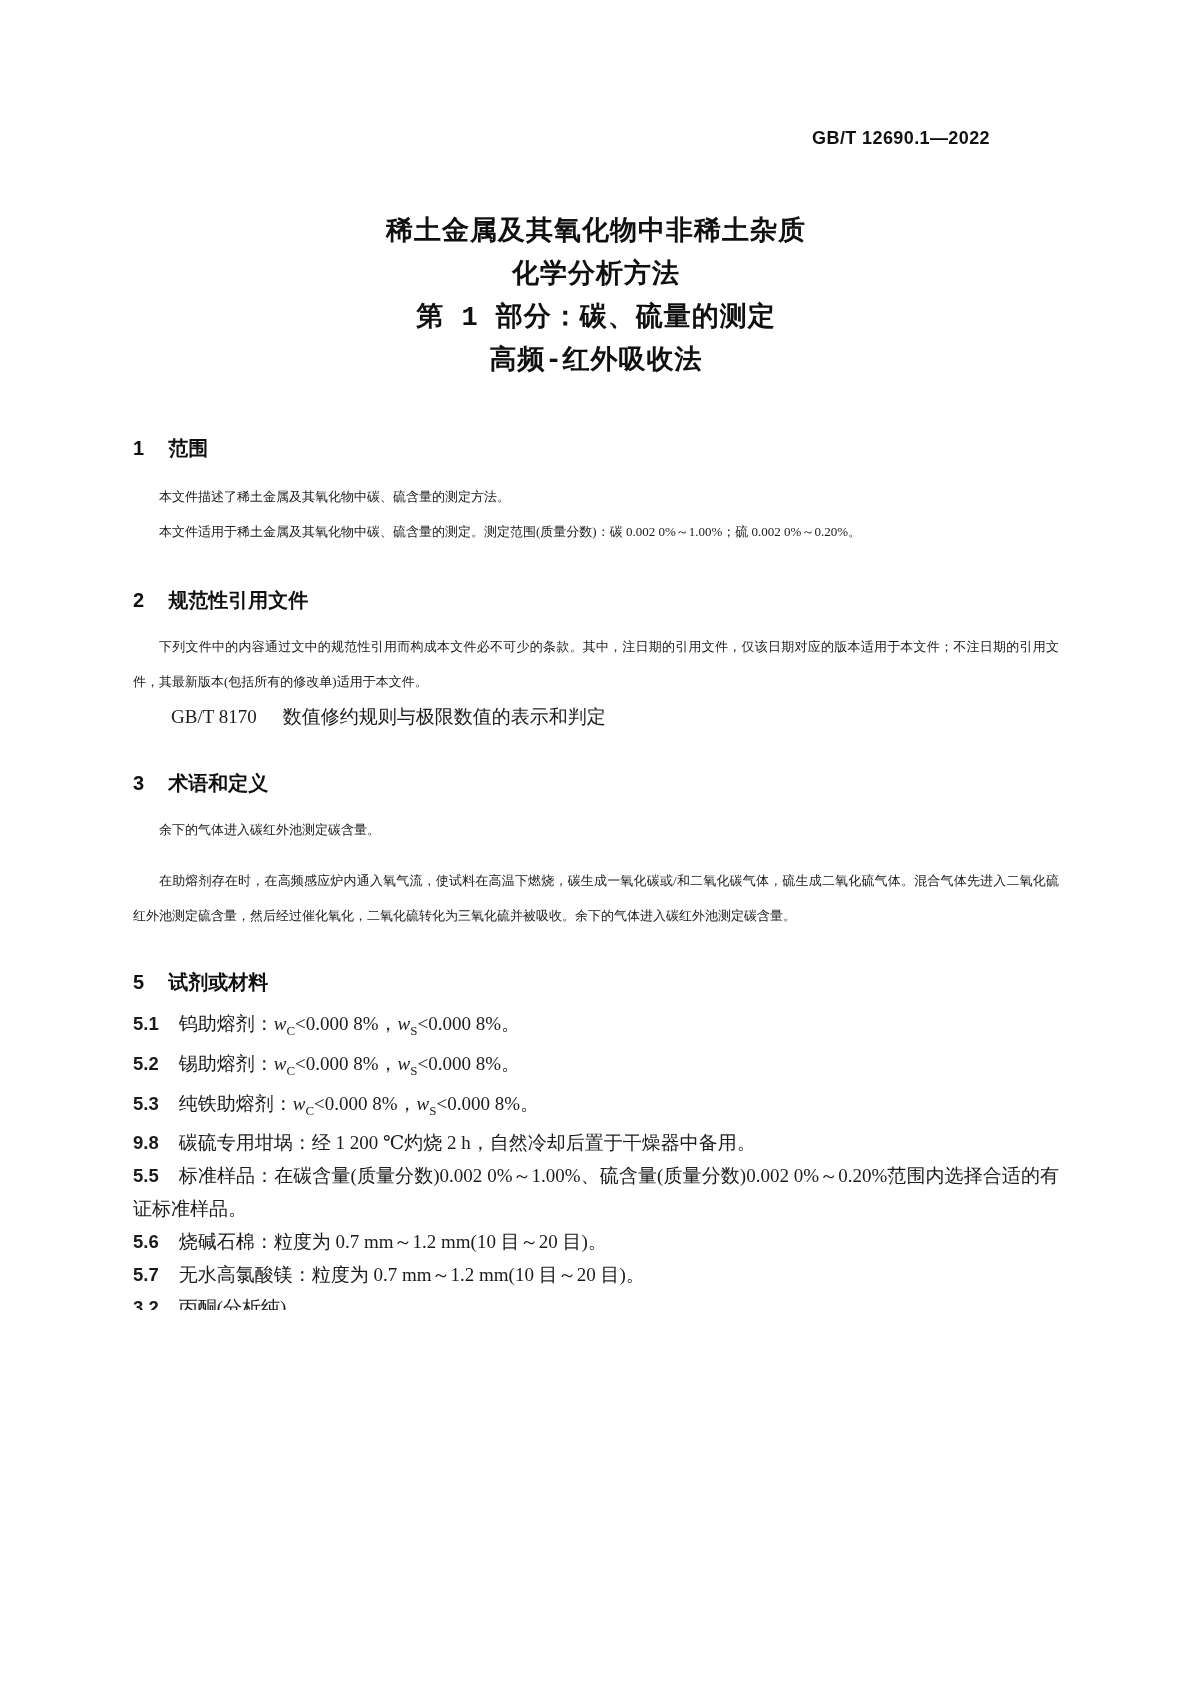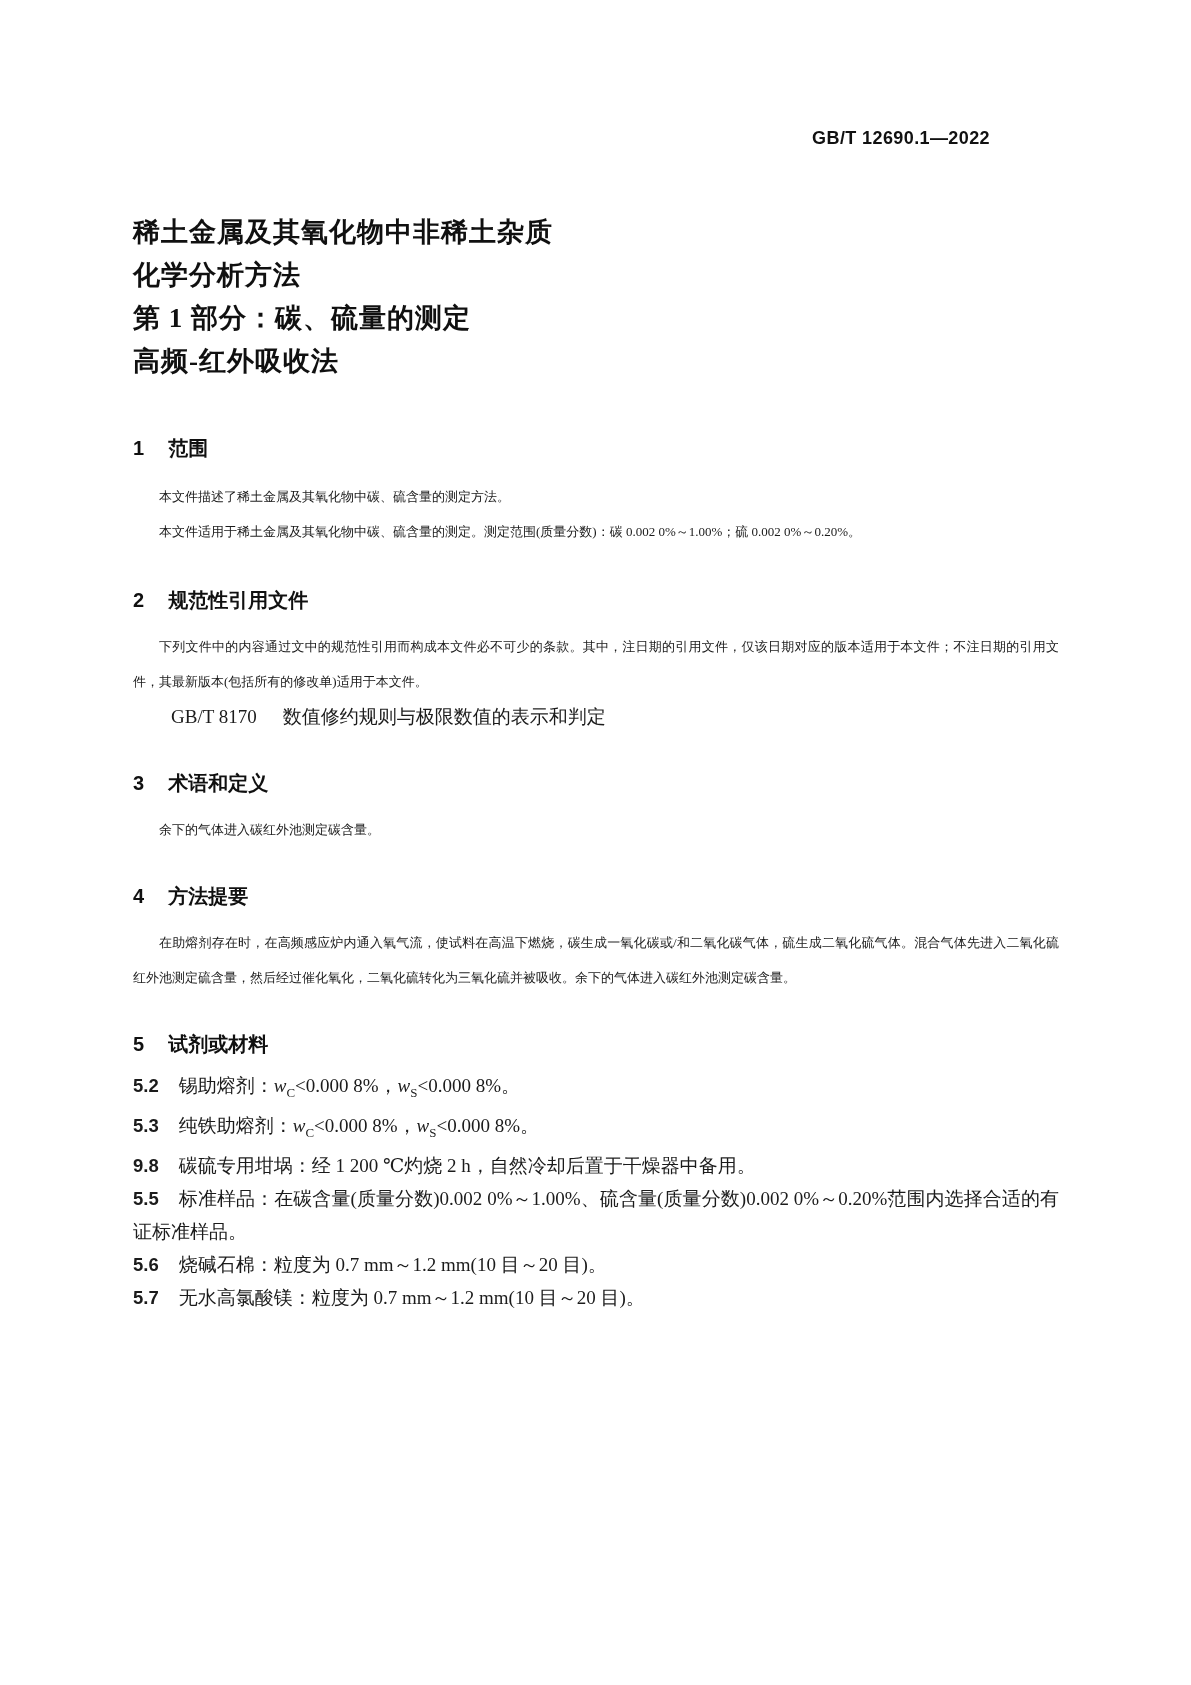--- a/index.html
+++ b/index.html
@@ -20,21 +20,22 @@
     text-align:right;
     font-family:"Liberation Sans","DejaVu Sans",sans-serif;
     font-weight:700;
     font-size:18px;
     letter-spacing:0.4px;
     color:#111;
   }
 
   .title-block {
     margin-top:62px;
-    font-family:Liberation Serif, serif;
+    text-align:center;
+    font-family:Liberation Mono, monospace;
     font-weight:700;
     font-size:27px;
     line-height:43px;
     letter-spacing:1px;
     color:#101010;
   }
 
   .section-heading {
     font-family:"Liberation Sans","DejaVu Sans",sans-serif;
     font-weight:700;
@@ -134,33 +135,33 @@
     </div>
 
     <div>
       <div class="section-heading mt-s3">
         <span class="sec-num">3</span><span>术语和定义</span>
       </div>
       <p class="para">余下的气体进入碳红外池测定碳含量。</p>
     </div>
 
     <div>
-      <div class="section-heading mt-s4">
-        <span class="sec-num">4</span><span>方法提要</span>
-      </div>
       <p class="para">在助熔剂存在时，在高频感应炉内通入氧气流，使试料在高温下燃烧，碳生成一氧化碳或/和二氧化碳气体，硫生成二氧化硫气体。混合气体先进入二氧化硫红外池测定硫含量，然后经过催化氧化，二氧化硫转化为三氧化硫并被吸收。余下的气体进入碳红外池测定碳含量。</p>
     </div>
 
     <div>
       <div class="section-heading mt-s5">
         <span class="sec-num">5</span><span>试剂或材料</span>
       </div>
 
       <div class="item-list">
 
+        <div class="list-item">
+          <span class="item-num">5.1</span><span><span>钨助熔剂：</span><span class="var">w</span><sub>C</sub><span>&lt;0.000 8%，</span><span class="var">w</span><sub>S</sub><span>&lt;0.000 8%。</span></span>
+        </div>
 
         <div class="list-item">
           <span class="item-num">5.2</span><span><span>锡助熔剂：</span><span class="var">w</span><sub>C</sub><span>&lt;0.000 8%，</span><span class="var">w</span><sub>S</sub><span>&lt;0.000 8%。</span></span>
         </div>
 
         <div class="list-item">
           <span class="item-num">5.3</span><span><span>纯铁助熔剂：</span><span class="var">w</span><sub>C</sub><span>&lt;0.000 8%，</span><span class="var">w</span><sub>S</sub><span>&lt;0.000 8%。</span></span>
         </div>
 
         <div class="list-item">

